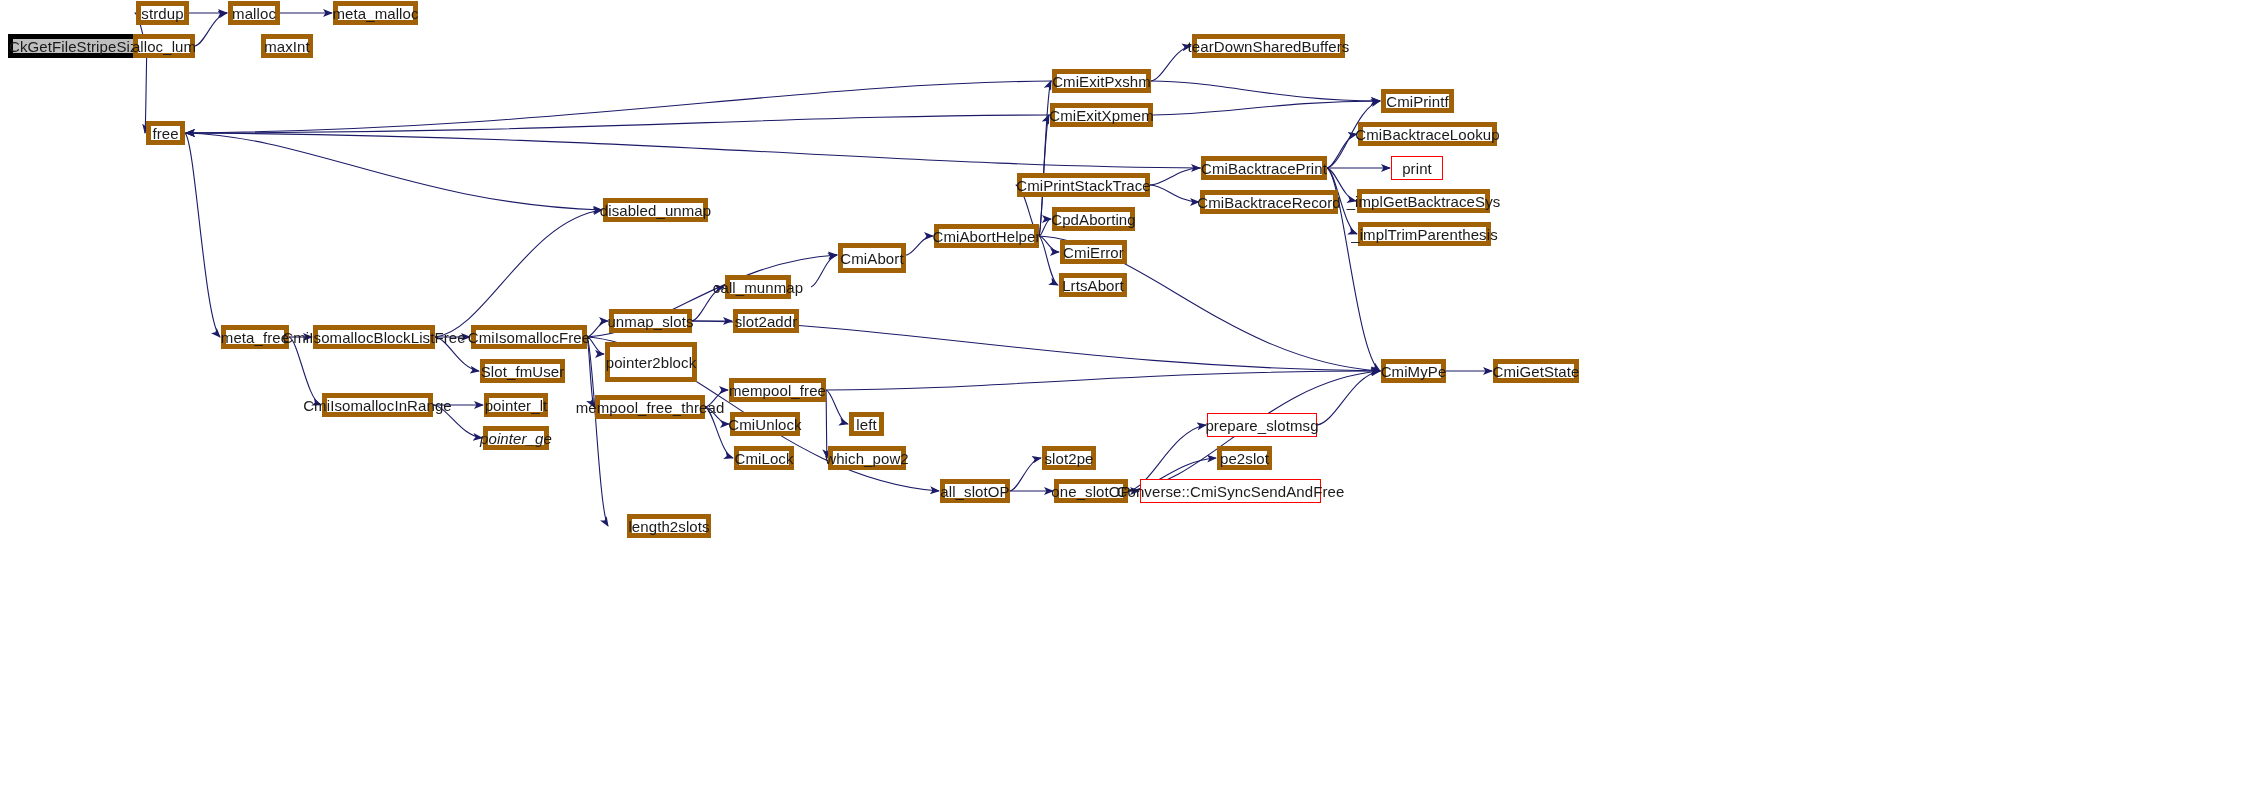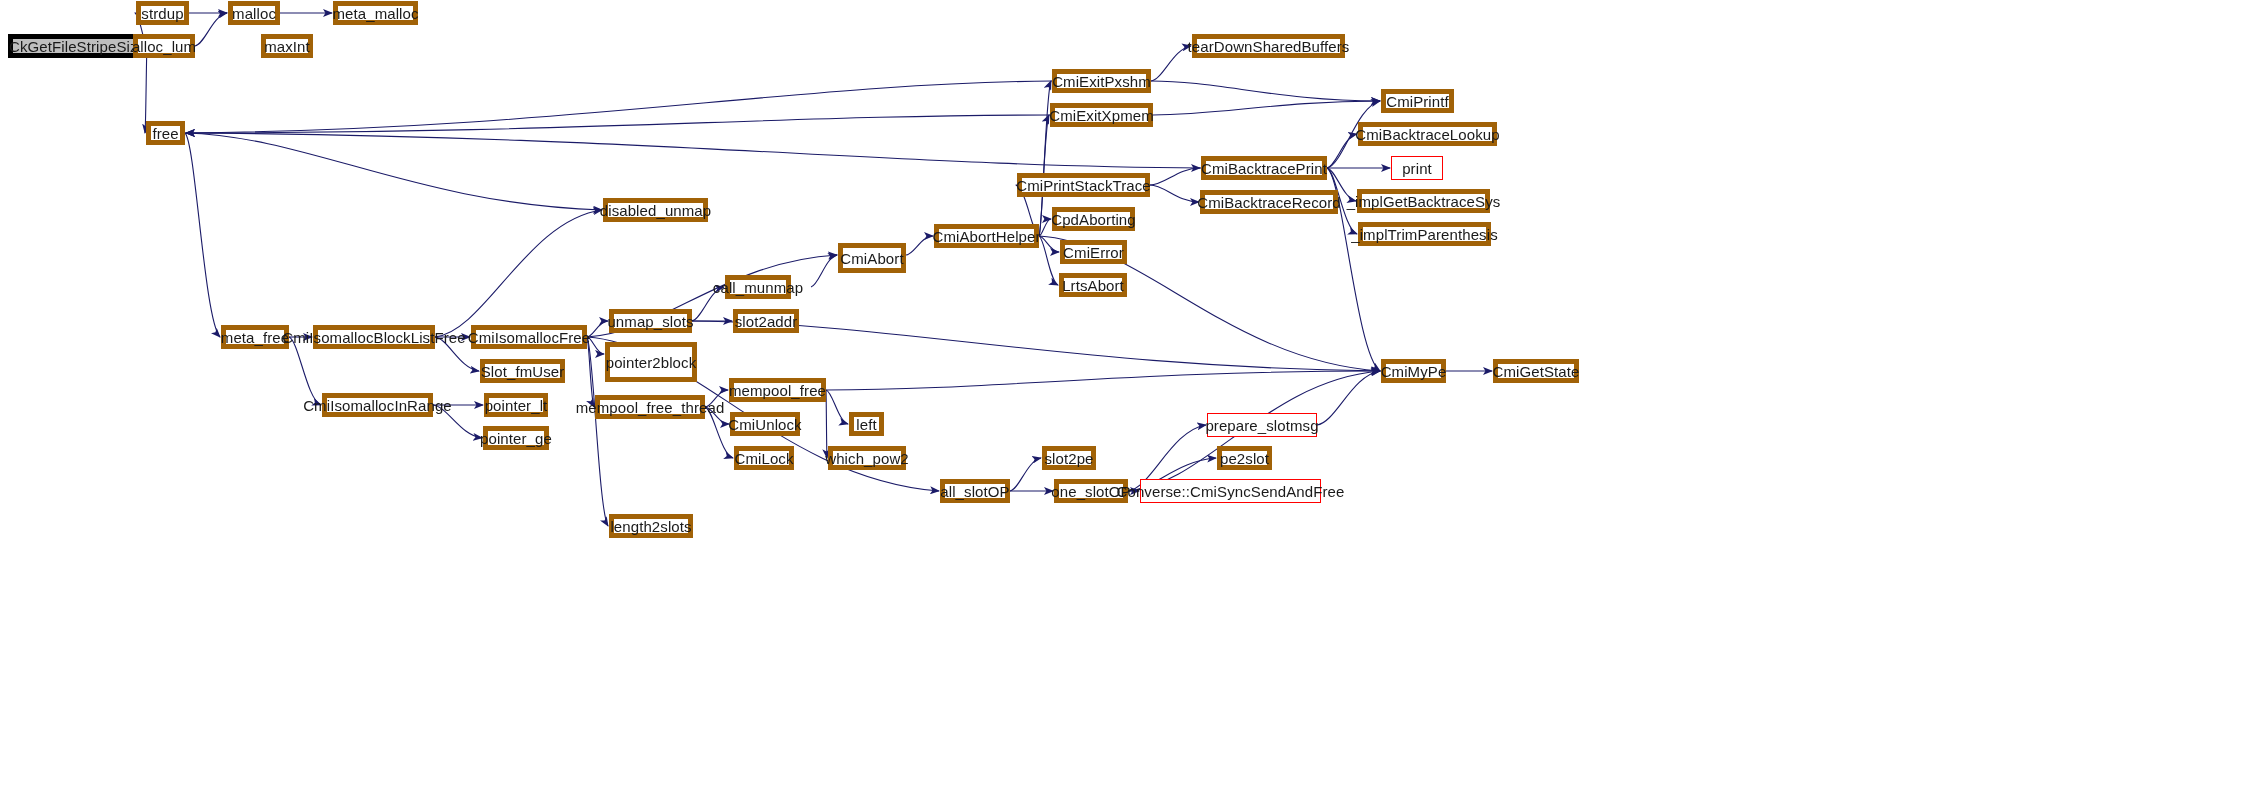--- a/index.html
+++ b/index.html
@@ -238,21 +238,21 @@
       </div>
       <div class="node" style="left: 730px; top: 412px; width: 70px; height: 24px;">
         <span>CmiUnlock</span>
       </div>
       <div class="node" style="left: 849px; top: 412px; width: 35px; height: 24px;">
         <span>left</span>
       </div>
       <div class="node redborder" style="left: 1207px; top: 413px; width: 110px; height: 24px;">
         <span>prepare_slotmsg</span>
       </div>
-      <div class="node" style="left: 483px; top: 426px; width: 66px; height: 24px;">
+      <div class="node" style="left: 483px; top: 426px; width: 66px; height: 24px; font-style: italic;">
         <span>pointer_ge</span>
       </div>
       <div class="node" style="left: 734px; top: 446px; width: 60px; height: 24px;">
         <span>CmiLock</span>
       </div>
       <div class="node" style="left: 828px; top: 446px; width: 78px; height: 24px;">
         <span>which_pow2</span>
       </div>
       <div class="node" style="left: 1042px; top: 446px; width: 54px; height: 24px;">
         <span>slot2pe</span>
@@ -262,17 +262,17 @@
       </div>
       <div class="node" style="left: 940px; top: 479px; width: 70px; height: 24px;">
         <span>all_slotOP</span>
       </div>
       <div class="node" style="left: 1054px; top: 479px; width: 74px; height: 24px;">
         <span>one_slotOP</span>
       </div>
       <div class="node redborder" style="left: 1140px; top: 479px; width: 181px; height: 24px;">
         <span>Converse::CmiSyncSendAndFree</span>
       </div>
-      <div class="node" style="left: 609px; top: 514px; width: 84px; height: 24px;">
+      <div class="node" style="left: 627px; top: 514px; width: 84px; height: 24px;">
         <span>length2slots</span>
       </div>
     </div>
 </div>
 
 </body></html>

